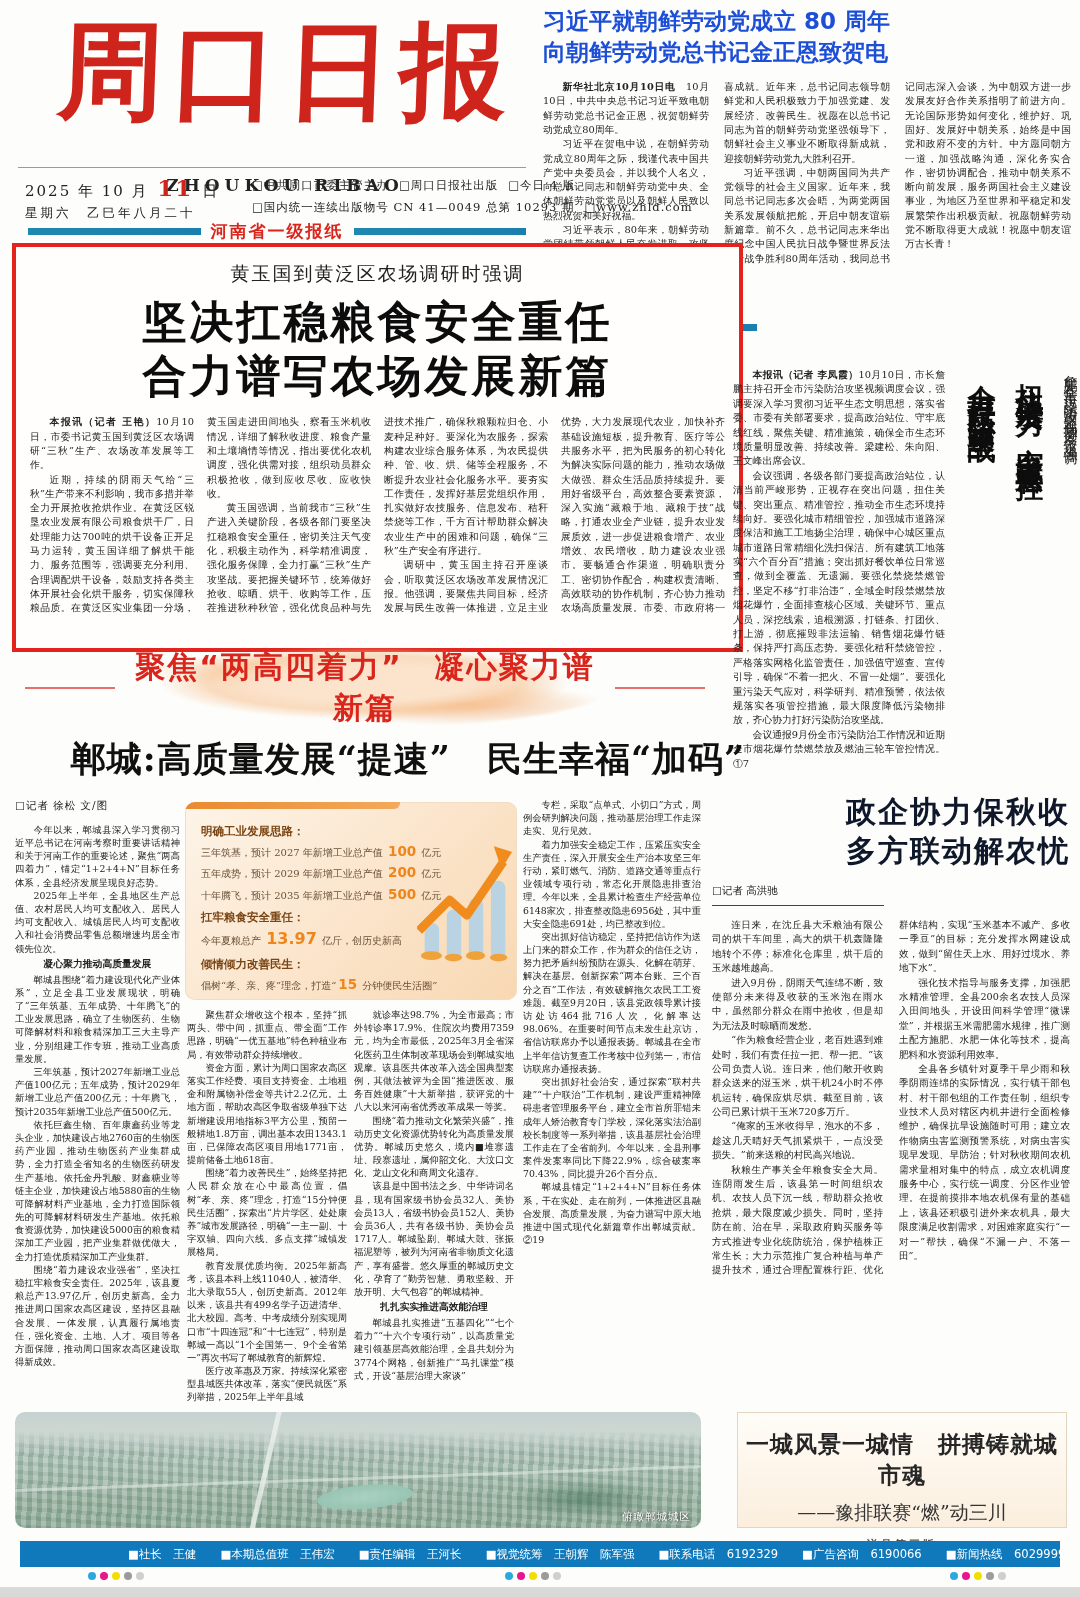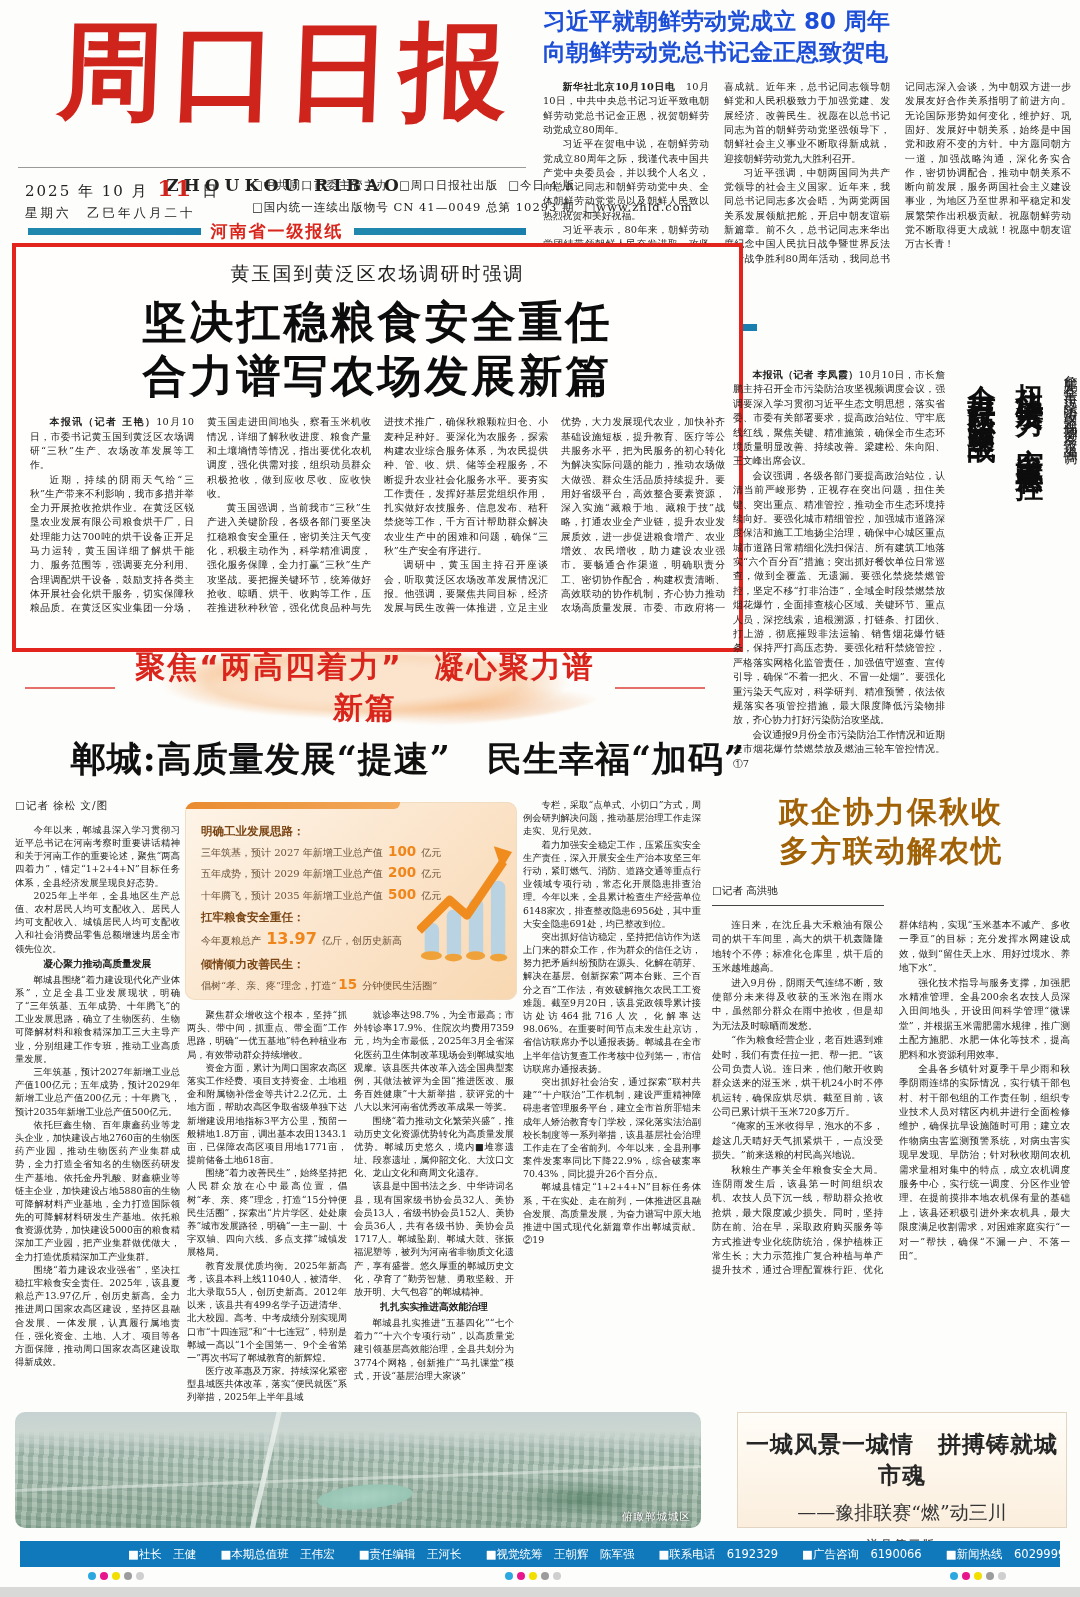--- a/index.html
+++ b/index.html
@@ -79,21 +79,21 @@
       background:linear-gradient(90deg,#e98a2f,#f3aa5c);}
   .ig-h{font-weight:bold;color:#7a4514;font-size:11.5px;margin-top:5px;
         font-family:"DejaVu Sans","Liberation Sans",sans-serif;}
   .ig-r{font-size:10px;color:#6b5138;margin-top:2.5px;white-space:nowrap;}
   .ig-n{color:#f08519;font-weight:bold;font-size:13.5px;padding:0 2px;
         font-family:"DejaVu Sans","Liberation Sans",sans-serif;}
   .ig-n.big{font-size:16px;}
   .ig svg{position:absolute;right:4px;top:34px;pointer-events:none;}
   
   .hv{position:absolute;left:712px;top:792px;width:358px;height:614px;}
-  .hv .hl{text-align:center;font-size:30px;font-weight:800;line-height:1.3;color:#a16207;letter-spacing:2px;}
+  .hv .hl{text-align:right;font-size:30px;font-weight:800;line-height:1.3;color:#0f172a;letter-spacing:2px;}
   .hv .byline{margin-top:14px;width:172px;font-size:10.5px;border-bottom:1px solid #444;padding-bottom:7px;}
   .hv .body{margin-top:12px;height:468px;column-count:2;column-gap:16px;font-size:9.6px;line-height:1.5;
             text-align:justify;overflow:hidden;color:#222;}
   
   .photo{position:absolute;left:15px;top:1412px;width:686px;height:116px;overflow:hidden;border-radius:10px;
      background:
       linear-gradient(180deg,#c6d2d2 0,#ccd7d2 16%,rgba(200,214,205,0) 34%),
       repeating-linear-gradient(92deg,rgba(255,255,255,.22) 0 5px,rgba(110,140,130,.16) 5px 10px),
       repeating-linear-gradient(4deg,rgba(80,110,100,.12) 0 4px,rgba(210,222,214,.14) 4px 9px),
       linear-gradient(180deg,#b7c6c3 0,#a3bbac 45%,#8faa97 75%,#86a48e 100%);}

